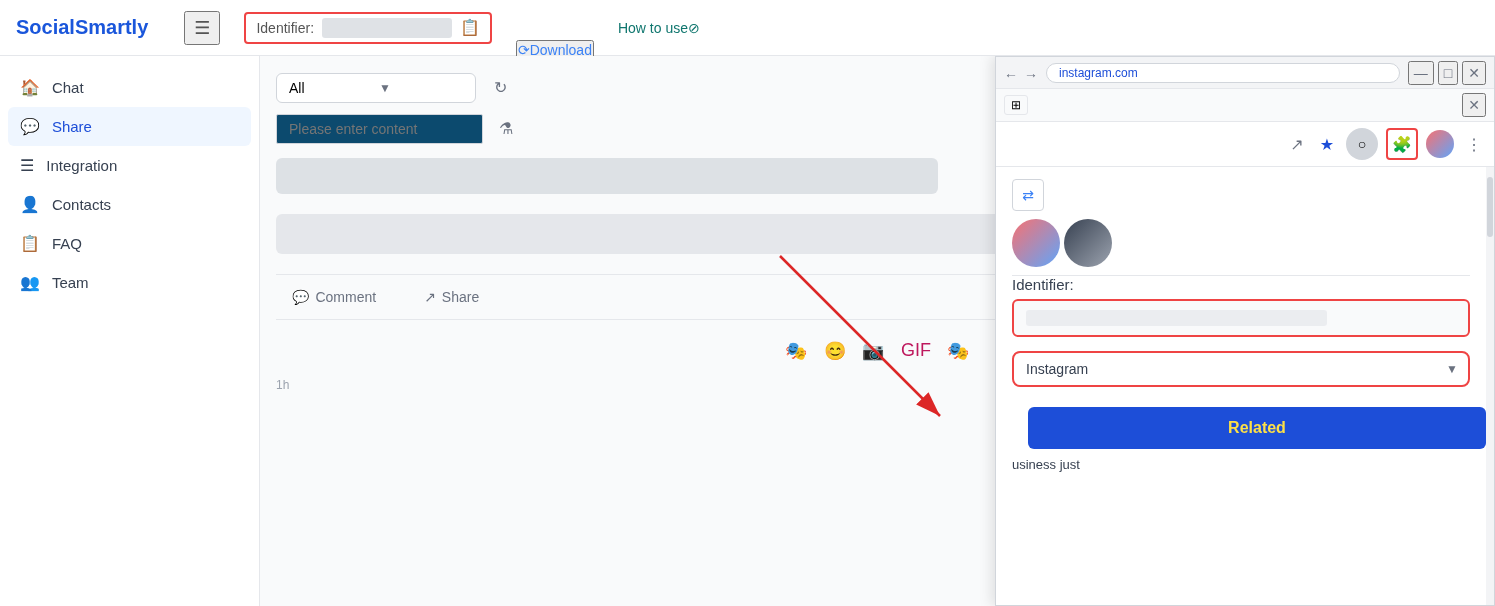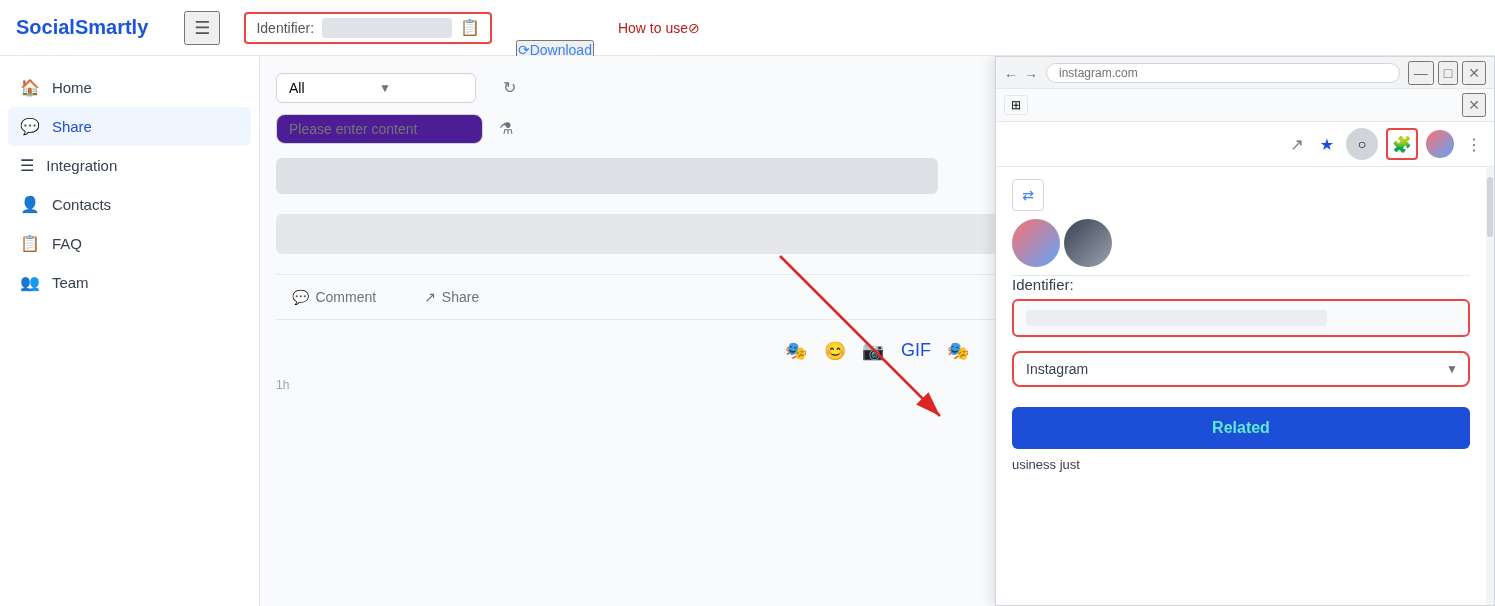--- a/index.html
+++ b/index.html
@@ -22,26 +22,26 @@
     .sidebar { width: 260px; border-right: 1px solid #e5e7eb; background: #fff; padding: 12px 0; flex-shrink: 0; }
     .sidebar-item { display: flex; align-items: center; gap: 12px; padding: 10px 20px; font-size: 15px; color: #374151; cursor: pointer; }
     .sidebar-item.active { background: #eff6ff; color: #1d4ed8; border-radius: 6px; margin: 0 8px; padding: 10px 12px; }
     .sidebar-icon { font-size: 16px; }
 
     
     .main-content { flex: 1; display: flex; flex-direction: column; background: #f9fafb; position: relative; overflow: hidden; }
     
     
     .chat-panel { display: flex; flex-direction: column; height: 100%; padding: 16px; gap: 10px; position: relative; }
-    .chat-filter-row { display: flex; align-items: center; gap: 19px; }
+    .chat-filter-row { display: flex; align-items: center; gap: 10px; }
     .select-all { border: 1px solid #d1d5db; border-radius: 6px; padding: 6px 12px; font-size: 14px; background: #fff; display: flex; align-items: center; gap: 6px; min-width: 200px; cursor: pointer; }
     .select-all span { flex: 1; }
     .refresh-btn { padding: 6px 8px; background: none; border: none; font-size: 16px; color: #6b7280; cursor: pointer; }
     .search-row { display: flex; align-items: center; gap: 8px; }
-    .search-input { border: 1px solid #d1d5db; border-radius: 9px; padding: 6px 12px; font-size: 14px; background: #4c1d95; min-width: 200px; color: #9ca3af; }
+    .search-input { border: 1px solid #d1d5db; border-radius: 2px; padding: 6px 12px; font-size: 14px; background: #0c4a6e; min-width: 200px; color: #9ca3af; }
     .filter-btn { padding: 6px 8px; background: none; border: none; font-size: 16px; color: #6b7280; cursor: pointer; }
 
     
     .contact-section { display: flex; align-items: center; gap: 8px; padding: 8px 0; }
     .add-btn { width: 28px; height: 28px; border: 1px dashed #9ca3af; border-radius: 4px; display: flex; align-items: center; justify-content: center; font-size: 16px; color: #9ca3af; cursor: pointer; }
     .comment-share-row { display: flex; gap: 16px; padding: 10px 0; border-top: 1px solid #e5e7eb; border-bottom: 1px solid #e5e7eb; margin: 4px 0; }
     .action-btn-text { display: flex; align-items: center; gap: 6px; font-size: 14px; color: #6b7280; cursor: pointer; padding: 4px 16px; }
     .emoji-row { display: flex; gap: 16px; padding: 6px 0; justify-content: center; font-size: 20px; }
     .time-label { font-size: 12px; color: #9ca3af; }
 
@@ -77,50 +77,50 @@
 
     
     .form-area { padding: 16px; border-top: 1px solid #e5e7eb; }
     .form-group { margin-bottom: 14px; }
     .form-label { font-size: 15px; color: #374151; font-weight: 500; margin-bottom: 6px; display: block; }
     .form-input { width: 100%; border: 2px solid #ef4444; border-radius: 6px; padding: 8px 12px; font-size: 14px; background: #f9fafb; }
     .identifier-input-blurred { background: #e5e7eb; height: 16px; border-radius: 3px; width: 70%; opacity: 0.7; }
     .channel-select { width: 100%; border: 2px solid #ef4444; border-radius: 8px; padding: 8px 12px; font-size: 14px; background: #fff; appearance: none; cursor: pointer; color: #374151; }
     .select-wrapper { position: relative; }
     .select-arrow { position: absolute; right: 12px; top: 50%; transform: translateY(-50%); font-size: 12px; color: #6b7280; pointer-events: none; }
-    .related-btn { width: 100%; background: #1d4ed8; color: #5eead4; border: none; border-radius: 6px; padding: 12px; font-size: 16px; font-weight: 600; cursor: pointer; margin-top: 6px; }
+    .related-btn { width: 100%; background: #1d4ed8; color: #fde047; border: none; border-radius: 6px; padding: 12px; font-size: 16px; font-weight: 600; cursor: pointer; margin-top: 6px; margin-left: 16px; }
     .business-text { font-size: 13px; color: #374151; margin-top: 8px; }
   </style>
 </head>
 <body>
 
 <div class="app-container">
 
   <div class="top-bar">
     <span class="logo">SocialSmartly</span>
     <button class="hamburger-btn">☰</button>
 
     <div class="identifier-box">
       <span class="identifier-label">Identifier:</span>
       <div style="background:#d1d5db; border-radius:3px; height:20px; width:130px; opacity:0.7;"></div>
       <span class="copy-icon">📋</span>
     </div>
 
     <button class="download-btn">
       <span>⟳Download</span>
     </button>
-    <button style="background:none; border:none; color:#b91c1c; font-size:14px; cursor:pointer;">How to use⊘</button>
+    <button style="background:none; border:none; color:#0f766e; font-size:14px; cursor:pointer;">How to use⊘</button>
   </div>
 
   <div class="main-area">
 
     <div class="sidebar">
       <div class="sidebar-item">
         <span class="sidebar-icon">🏠</span>
-        <span>Home</span>
+        <span>Chat</span>
       </div>
       <div class="sidebar-item active">
         <span class="sidebar-icon">💬</span>
         <span>Share</span>
       </div>
       <div class="sidebar-item">
         <span class="sidebar-icon">☰</span>
         <span>Integration</span>
       </div>
       <div class="sidebar-item">
@@ -167,21 +167,21 @@
           <div class="action-btn-text">
             <span>↗</span>
             <span>Share</span>
           </div>
         </div>
 
         <div class="emoji-row">
           <span style="font-size:18px; color:#6b7280; cursor:pointer;">🎭</span>
           <span style="font-size:18px; color:#6b7280; cursor:pointer;">😊</span>
           <span style="font-size:18px; color:#6b7280; cursor:pointer;">📷</span>
-          <span style="font-size:18px; color:#1d4ed8; cursor:pointer;">GIF</span>
+          <span style="font-size:18px; color:#be185d; cursor:pointer;">GIF</span>
           <span style="font-size:18px; color:#6b7280; cursor:pointer;">🎭</span>
         </div>
 
         <div class="time-label">1h</div>
 
         <div class="instruction-box">
           <div class="instruction-text">①Copy the identifier</div>
           <div class="instruction-text">②Paste to the extension service window</div>
           <div class="instruction-text">③Select Channel【Instagram】</div>
         </div>
@@ -202,21 +202,21 @@
       </div>
 
       <div class="extension-popup">
 
         <div class="popup-titlebar">
           <div style="display:flex; gap:6px; align-items:center;">
             <button style="background:none; border:none; font-size:14px; color:#6b7280; cursor:pointer;">←</button>
             <button style="background:none; border:none; font-size:14px; color:#6b7280; cursor:pointer;">→</button>
           </div>
           <div class="popup-url-bar">
-            <span style="font-size:12px; color:#737373;">instagram.com</span>
+            <span style="font-size:12px; color:#1d4ed8;">instagram.com</span>
           </div>
           <div class="popup-controls">
             <button class="popup-ctrl">—</button>
             <button class="popup-ctrl">□</button>
             <button class="popup-ctrl">✕</button>
           </div>
         </div>
 
         <div style="display:flex; align-items:center; justify-content:space-between; padding:4px 8px; border-bottom:1px solid #e5e7eb; background:#f9fafb;">
           <div style="display:flex; gap:4px; align-items:center;">

